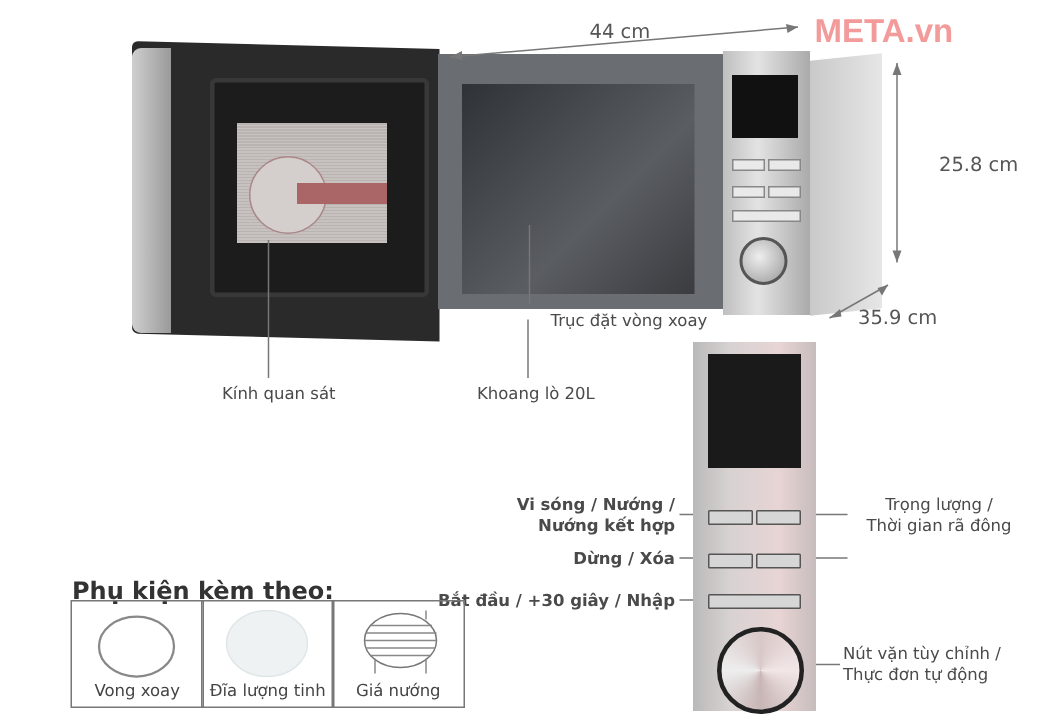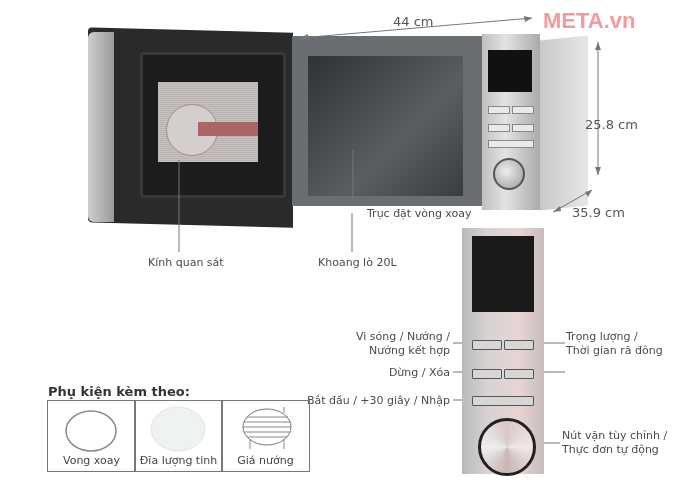--- a/index.html
+++ b/index.html
@@ -1,20 +1,20 @@
 <!DOCTYPE html>
 <html><head>
 <meta charset="utf-8">
 <style>
   html,body{margin:0;padding:0;background:#fff;}
   #stage{position:relative;width:700px;height:482px;overflow:hidden;background:#fff;font-family:"DejaVu Sans","Liberation Sans",sans-serif;color:#444;}
   .abs{position:absolute;}
   .lbl{position:absolute;font-size:11px;color:#4a4a4a;white-space:nowrap;line-height:14px;}
-  .lbl.r{text-align:right;}
-  .lbl.c{}
+  .lbl.r{text-align:right;font-weight:bold;}
+  .lbl.c{text-align:center;}
   .watermark{position:absolute;left:543px;top:8px;font-family:"Liberation Sans",sans-serif;font-weight:bold;font-size:22px;color:#f39a9a;letter-spacing:0px;}
   
   .door{position:absolute;left:88px;top:30px;width:205px;height:195px;background:#2a2a2a;border-radius:4px 0 0 4px;transform:skewY(1.5deg);}
   .door-edge{position:absolute;left:88px;top:32px;width:26px;height:190px;background:linear-gradient(90deg,#cfcfcf,#9a9a9a);border-radius:6px 0 0 6px;}
   .door-inner{position:absolute;left:140px;top:52px;width:140px;height:140px;background:#1c1c1c;border:3px solid #383838;border-radius:4px;}
   .door-mesh{position:absolute;left:158px;top:82px;width:100px;height:80px;background:repeating-linear-gradient(0deg,#c7c1bf 0 1px,#b9b3b1 1px 2px);}
   .door-mesh .sticker{position:absolute;left:8px;top:22px;width:50px;height:50px;border-radius:50%;background:#d4cfcd;border:1px solid #a88;}
   .door-mesh .band{position:absolute;left:40px;top:40px;width:60px;height:14px;background:#a66;}
   .cavity-frame{position:absolute;left:292px;top:36px;width:195px;height:170px;background:#6a6d72;}
   .cavity{position:absolute;left:308px;top:56px;width:155px;height:140px;background:linear-gradient(135deg,#2f3236,#5a5d62 60%,#3a3c40);}
@@ -23,21 +23,21 @@
   .panel .btn{position:absolute;height:6px;width:20px;background:#e9e9e9;border:1px solid #888;}
   .panel .knob{position:absolute;left:11px;top:124px;width:28px;height:28px;border-radius:50%;background:radial-gradient(circle at 40% 40%,#eee,#999);border:2px solid #555;}
   .side{position:absolute;left:540px;top:38px;width:48px;height:170px;background:linear-gradient(90deg,#c9c9c9,#e6e6e6);transform:skewY(-6deg);}
   
   .cp{position:absolute;left:462px;top:228px;width:82px;height:246px;background:linear-gradient(90deg,#b9b9b9,#d8d2d2 30%,#e8d4d4 70%,#c7bcbc);}
   .cp .disp{position:absolute;left:10px;top:8px;width:62px;height:76px;background:#1a1a1a;}
   .cp .btnrow{position:absolute;left:10px;width:62px;height:10px;display:flex;gap:2px;}
   .cp .btnrow span{flex:1;background:#d6d6d6;border:1px solid #555;border-radius:1px;}
   .cp .knob{position:absolute;left:16px;top:190px;width:52px;height:52px;border-radius:50%;background:conic-gradient(#d9c8c8,#f2e6e6,#c8b5b5,#eee,#d9c8c8);border:3px solid #222;}
   
-  .acc-title{position:absolute;left:48px;top:384px;font-size:13px;font-weight:bold;color:#333;}
+  .acc-title{position:absolute;left:48px;top:384px;font-size:16px;font-weight:bold;color:#333;}
   .acc-box{position:absolute;top:400px;height:70px;border:1px solid #777;}
   .acc-lbl{position:absolute;bottom:4px;left:0;right:0;text-align:center;font-size:11px;color:#444;}
   .dimtxt{position:absolute;font-size:13px;color:#555;}
 </style>
 </head>
 <body>
 
 <div id="stage">
 
   <div class="watermark">META.vn</div>
@@ -81,21 +81,21 @@
 
     <line x1="453" y1="343" x2="475" y2="343" stroke="#777" stroke-width="1"></line>
     <line x1="453" y1="372" x2="475" y2="372" stroke="#777" stroke-width="1"></line>
     <line x1="453" y1="400" x2="475" y2="400" stroke="#777" stroke-width="1"></line>
     <line x1="542" y1="343" x2="565" y2="343" stroke="#777" stroke-width="1"></line>
     <line x1="542" y1="372" x2="565" y2="372" stroke="#777" stroke-width="1"></line>
     <line x1="542" y1="443" x2="560" y2="443" stroke="#777" stroke-width="1"></line>
   </svg>
 
   <div class="dimtxt" style="left:393px;top:14px;">44 cm</div>
-  <div class="dimtxt" style="left:585px;top:103px;margin-top:14px;">25.8 cm</div>
+  <div class="dimtxt" style="left:626px;top:103px;">25.8 cm</div>
   <div class="dimtxt" style="left:572px;top:205px;">35.9 cm</div>
 
   <div class="lbl" style="left:367px;top:207px;">Trục đặt vòng xoay</div>
   <div class="lbl" style="left:148px;top:256px;">Kính quan sát</div>
   <div class="lbl" style="left:318px;top:256px;">Khoang lò 20L</div>
 
   <div class="cp">
     <div class="disp"></div>
     <div class="btnrow" style="top:112px;">
         <span></span>

